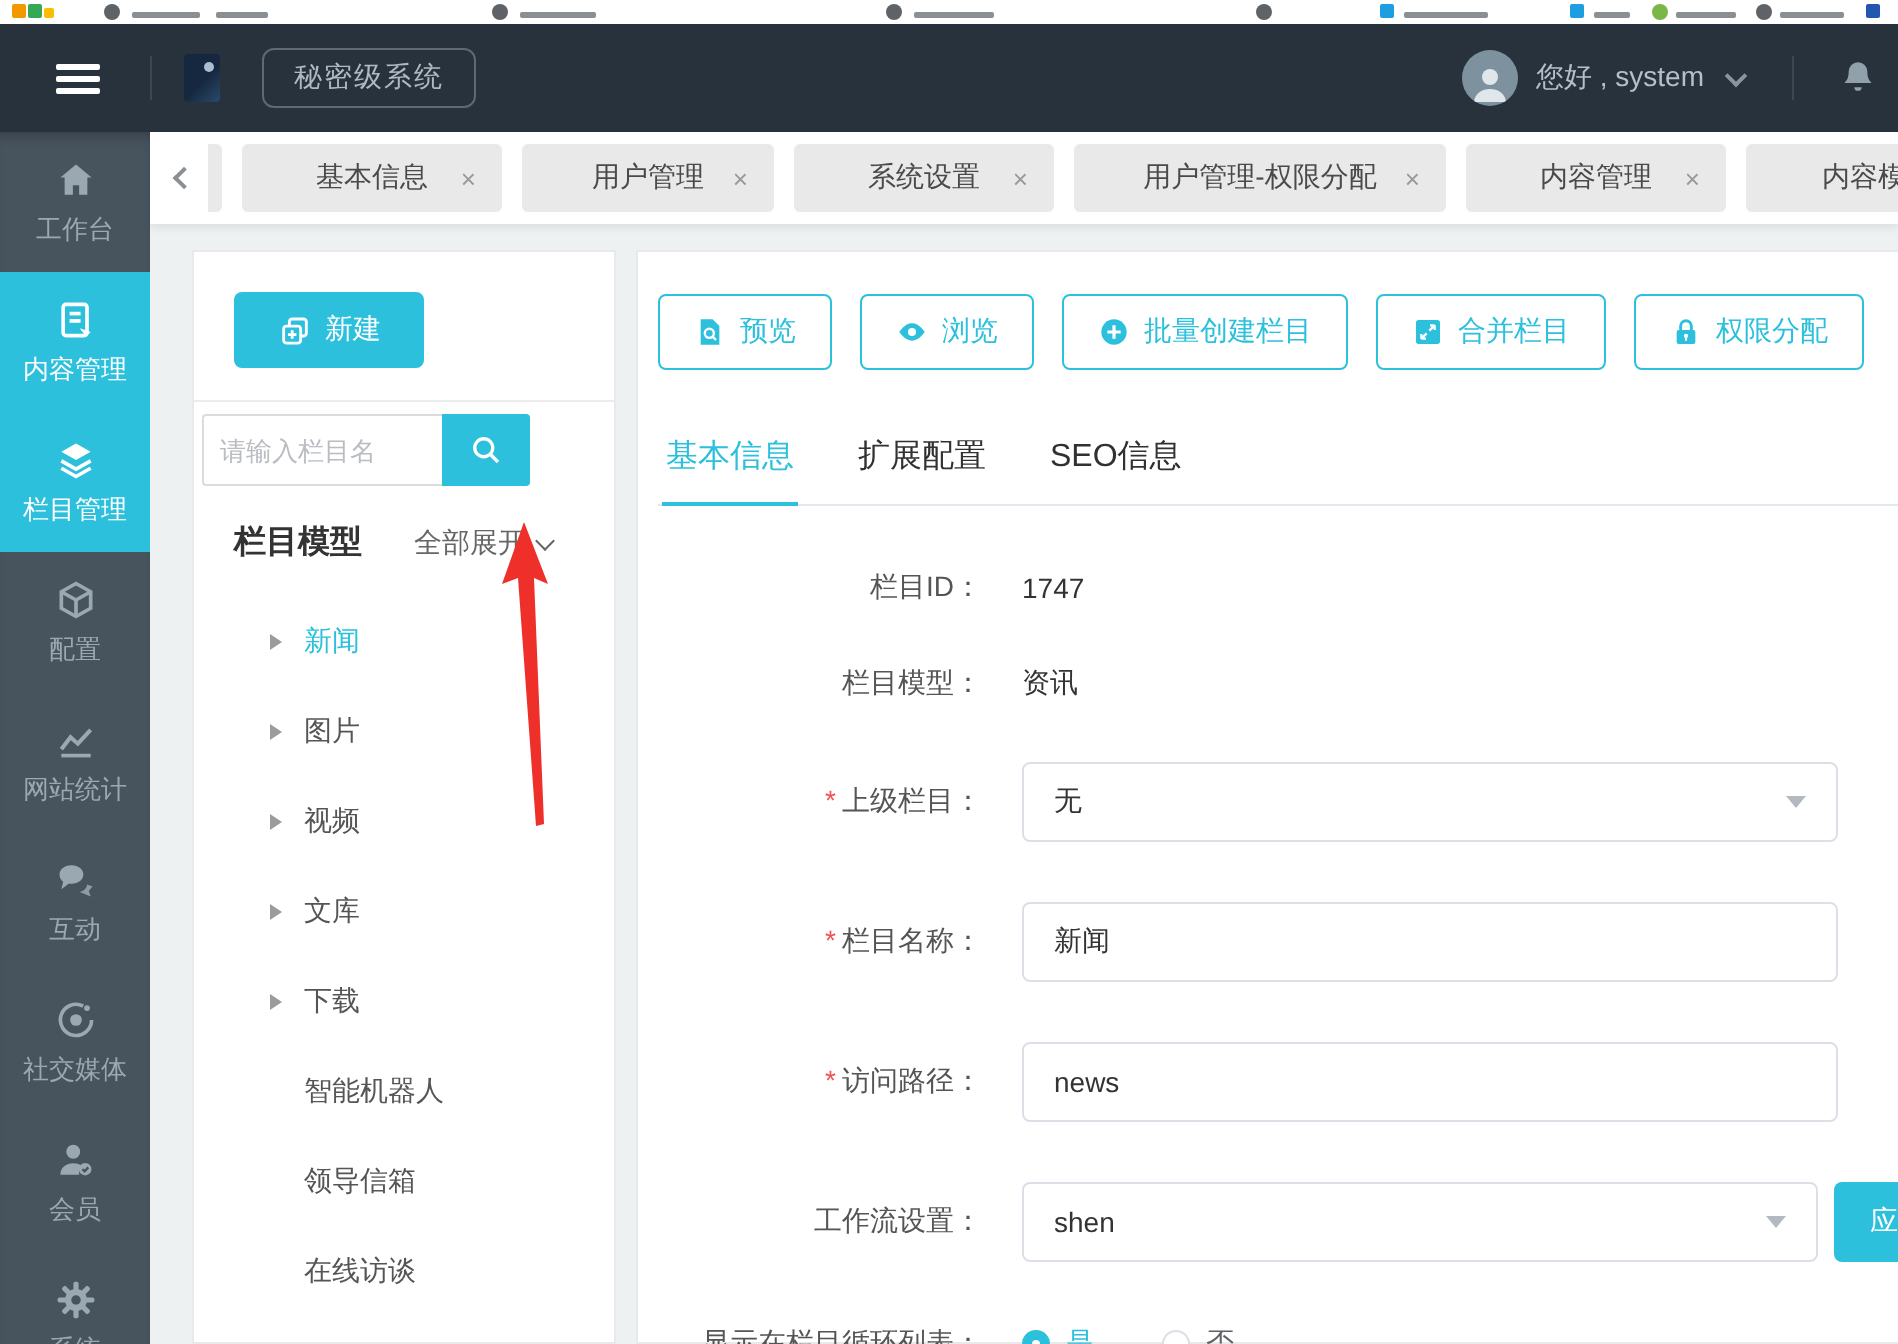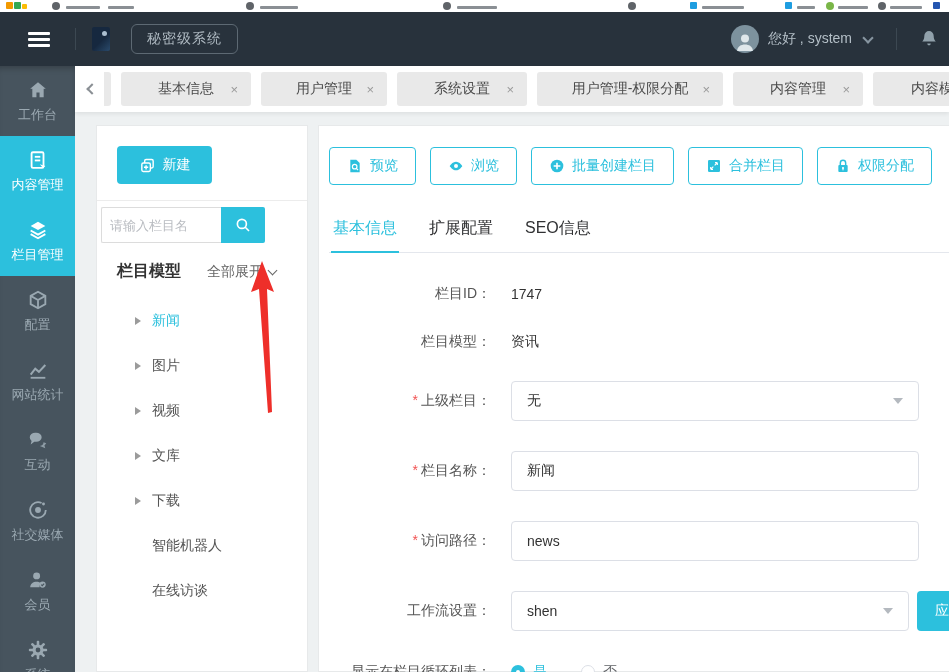--- a/index.html
+++ b/index.html
@@ -315,20 +315,24 @@
           <div class="tree-item">
               <span class="tri"></span>
               <span>下载</span>
             </div>
           <div class="tree-item">
               <span class="tri none"></span>
               <span>智能机器人</span>
             </div>
           <div class="tree-item">
               <span class="tri none"></span>
+              <span>领导信箱</span>
+            </div>
+          <div class="tree-item">
+              <span class="tri none"></span>
               <span>在线访谈</span>
             </div>
 
         </div>
       </div>
 
       <div class="card main-card">
         <div class="toolbar">
           <button class="tbtn">
             <svg viewBox="0 0 24 24">

